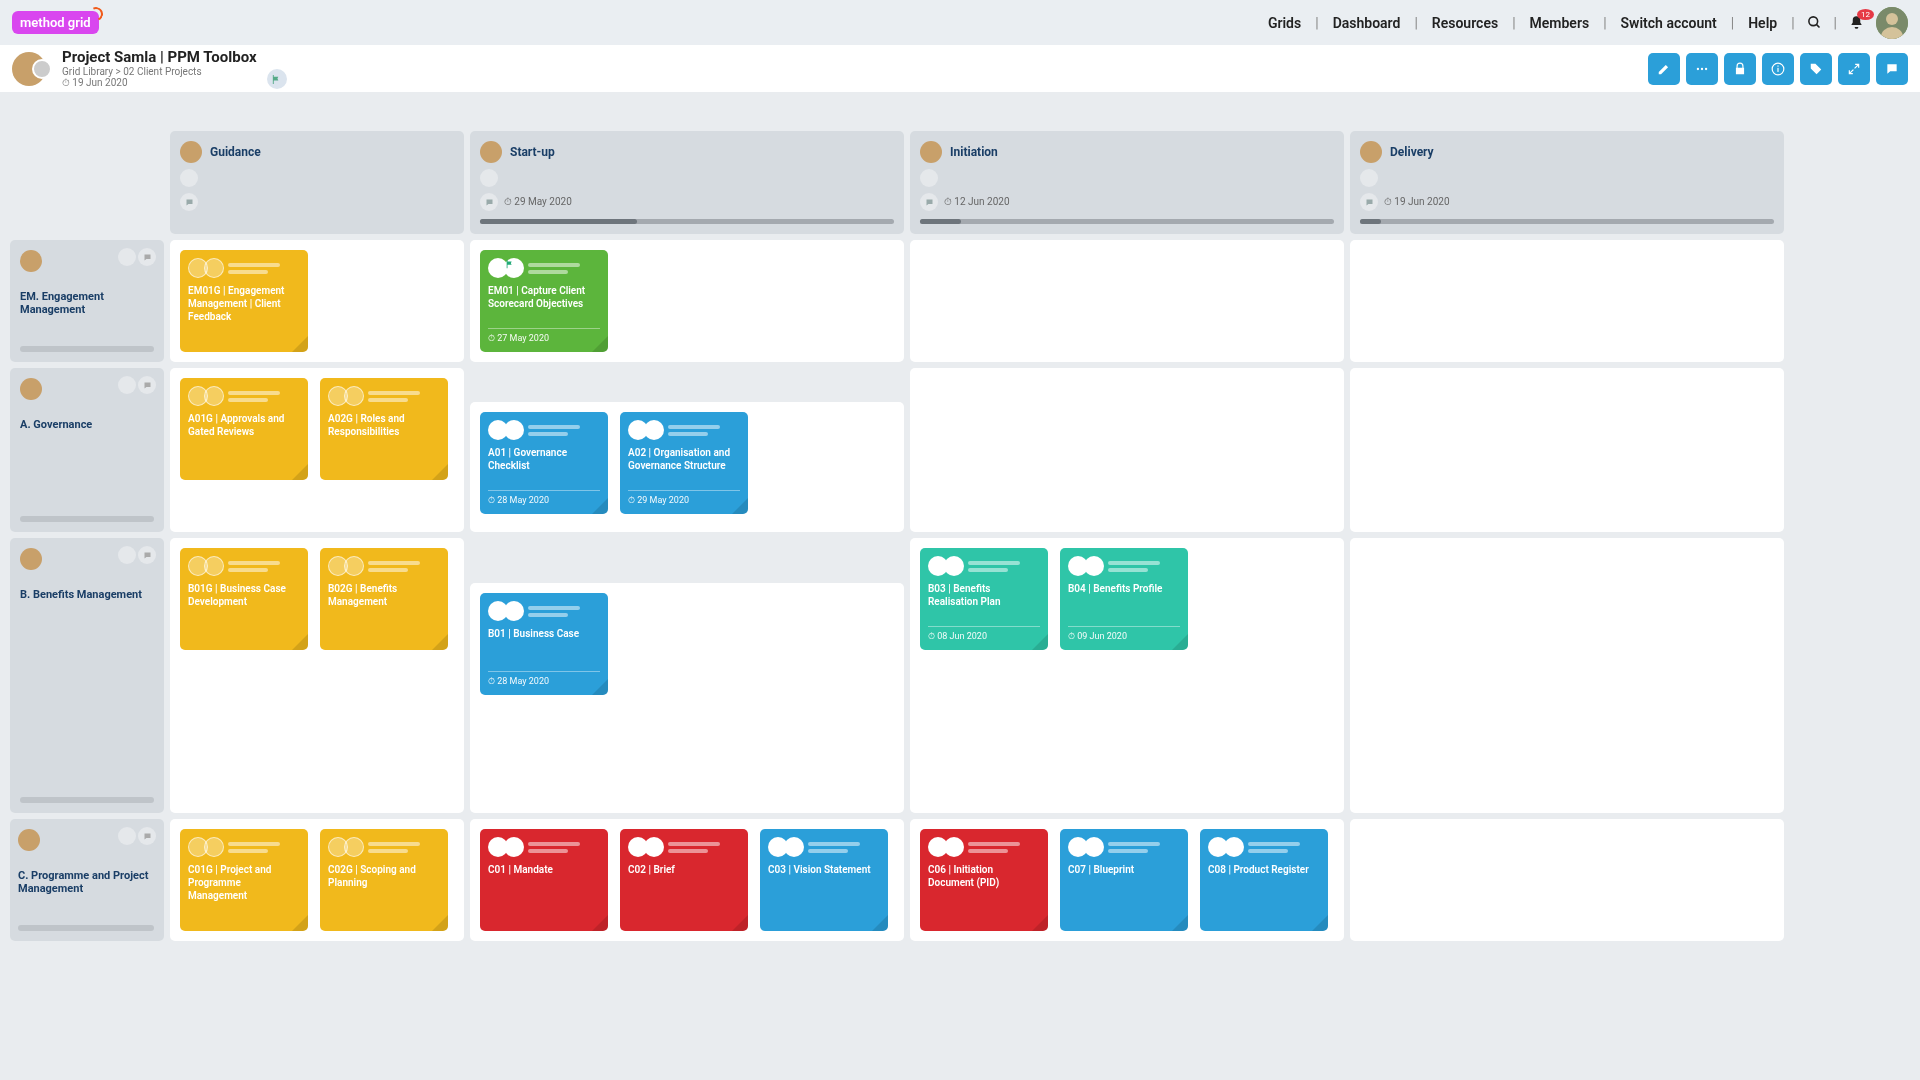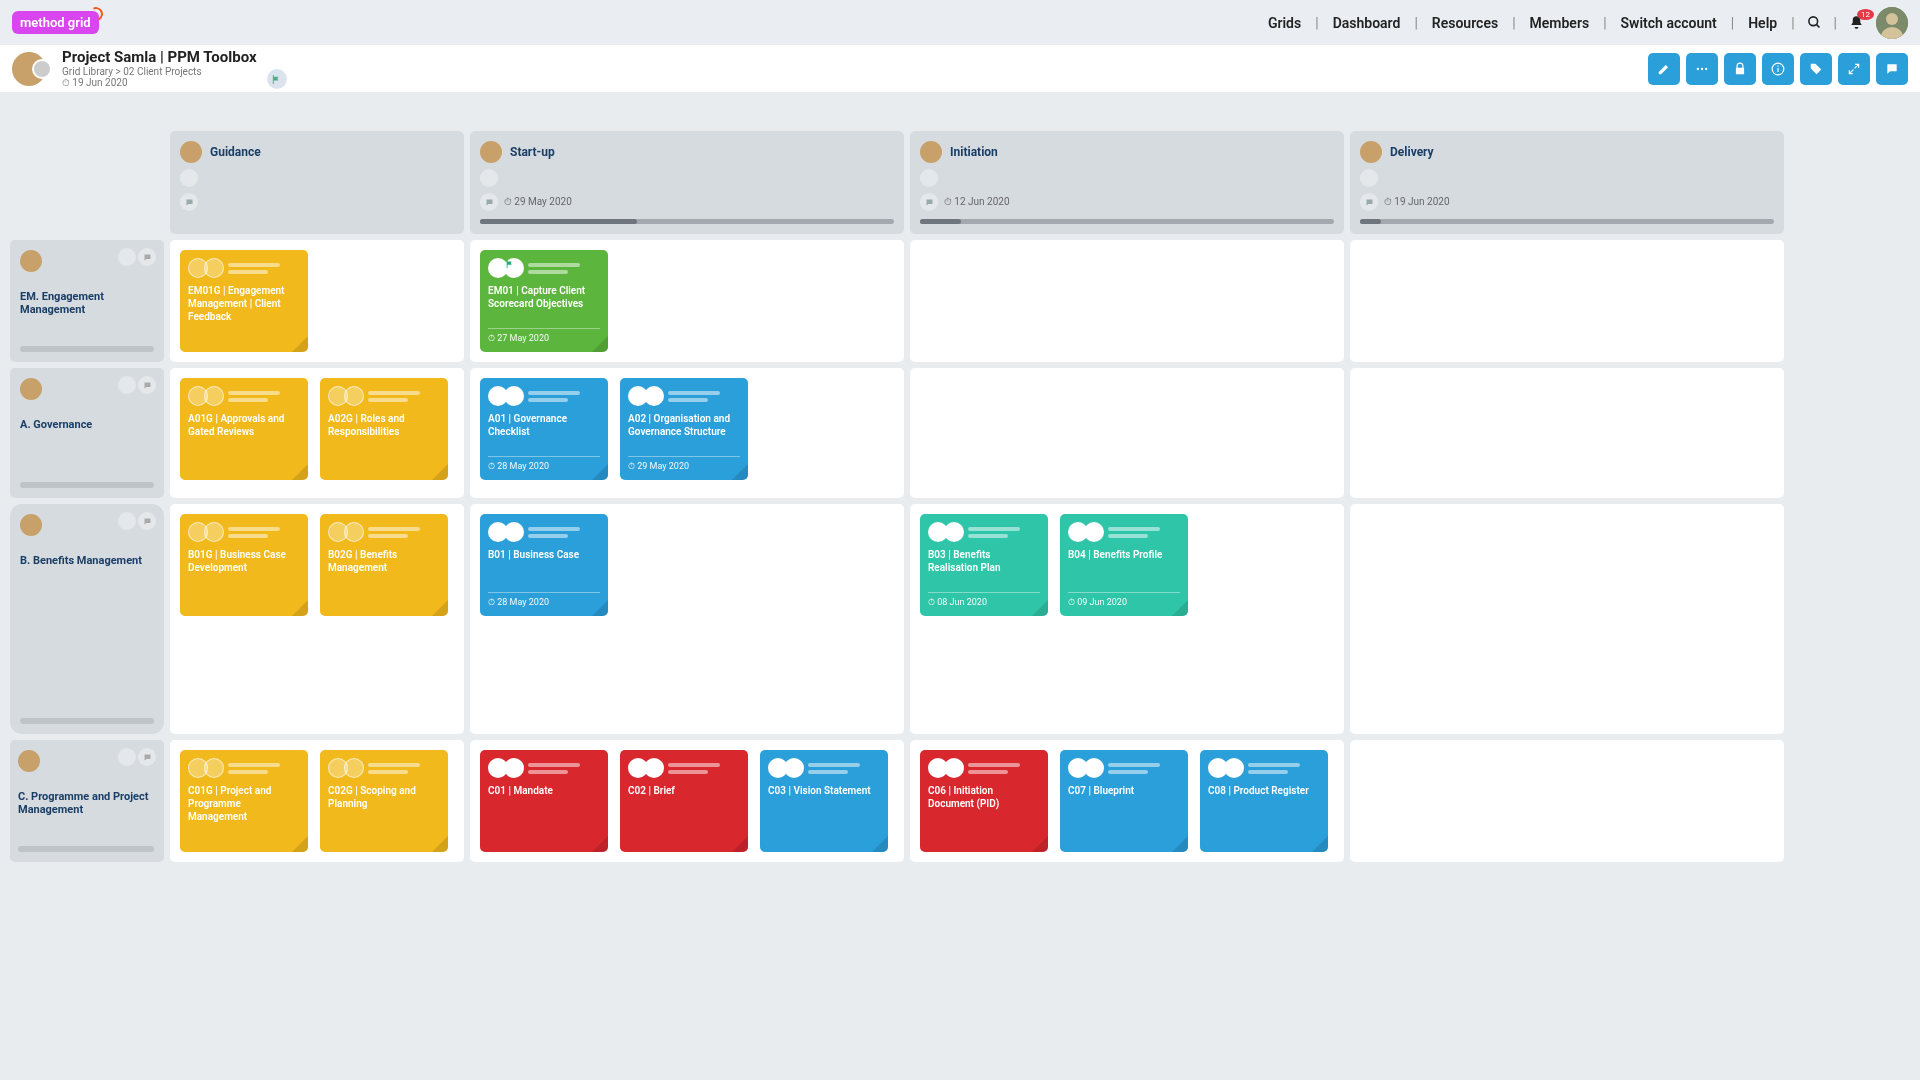--- a/index.html
+++ b/index.html
@@ -351,21 +351,21 @@
           <div class="cbars">
               <div class="cbar"></div>
               <div class="cbar" style="width:40px"></div>
             </div>
         </div>
         <div class="ctitle">A02G | Roles and Responsibilities</div>
 
         <div class="fold"></div>
       </div>
       </div>
-      <div class="cell" style="min-height: 130px;">
+      <div class="cell" style="min-height: 130px; margin-top: 34px;">
         <div class="card blue">
         <div class="chead">
           <div class="cav"></div>
           <div class="cav cav2"></div>
           <div class="cbars">
               <div class="cbar"></div>
               <div class="cbar" style="width:40px"></div>
             </div>
         </div>
         <div class="ctitle">A01 | Governance Checklist</div>
@@ -385,21 +385,21 @@
         </div>
         <div class="ctitle">A02 | Organisation and Governance Structure</div>
         <div style="flex:1"></div>
           <div class="cline"></div>
           <div class="cdate">⏱ 29 May 2020</div>
         <div class="fold"></div>
       </div>
       </div>
       <div class="cell" style="min-height: 130px;"></div>
       <div class="cell" style="min-height: 130px;"></div>
-      <div class="rowlabel" style="min-height: 230px; border-radius: 12px;">
+      <div class="rowlabel" style="min-height: 230px;">
     <div class="rav"></div>
     <div class="rcircles">
       <div class="rc"></div>
       <div class="rc">
             <svg width="9" height="9" viewBox="0 0 24 24" fill="#aaa">
               <path d="M4 4h16v12H9l-5 4V4z"></path>
             </svg>
           </div>
     </div>
     <div class="rtxt">B. Benefits Management</div>
@@ -426,21 +426,21 @@
           <div class="cbars">
               <div class="cbar"></div>
               <div class="cbar" style="width:40px"></div>
             </div>
         </div>
         <div class="ctitle">B02G | Benefits Management</div>
 
         <div class="fold"></div>
       </div>
       </div>
-      <div class="cell" style="min-height: 230px;">
+      <div class="cell" style="min-height: 230px; margin-top: 45px;">
         <div class="card blue">
         <div class="chead">
           <div class="cav"></div>
           <div class="cav cav2"></div>
           <div class="cbars">
               <div class="cbar"></div>
               <div class="cbar" style="width:40px"></div>
             </div>
         </div>
         <div class="ctitle">B01 | Business Case</div>

